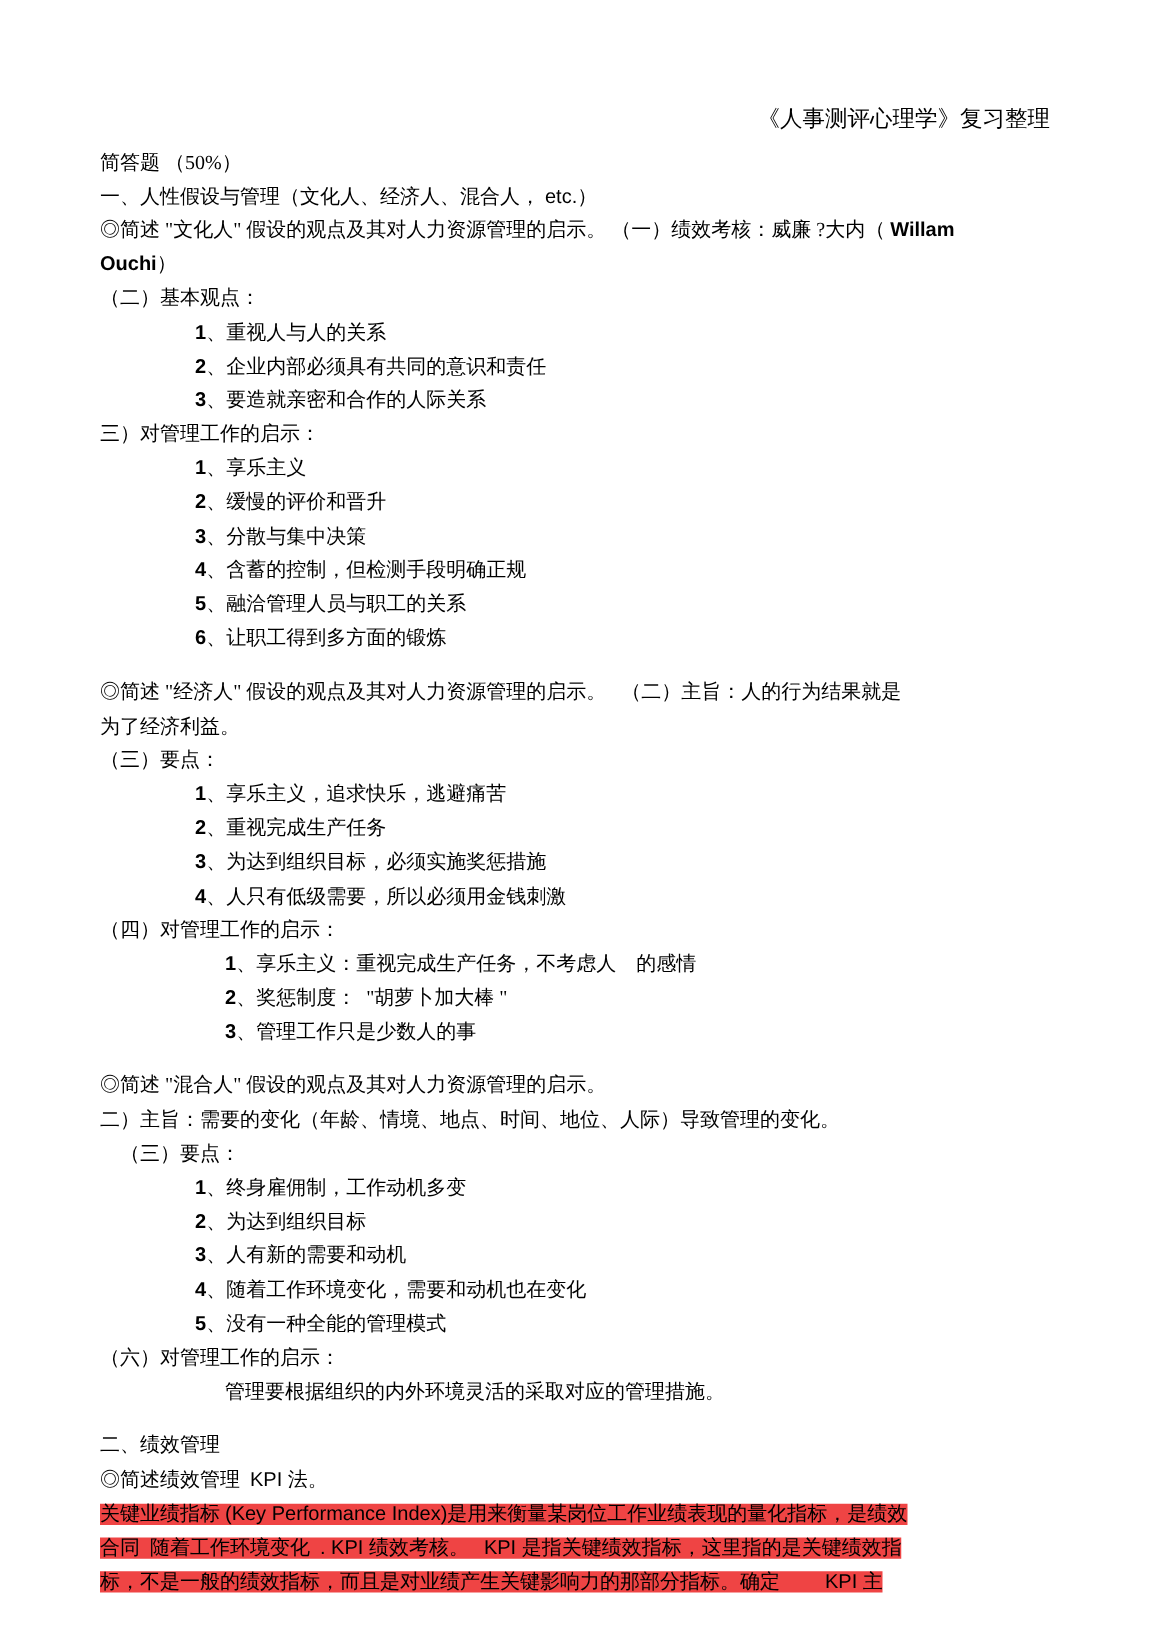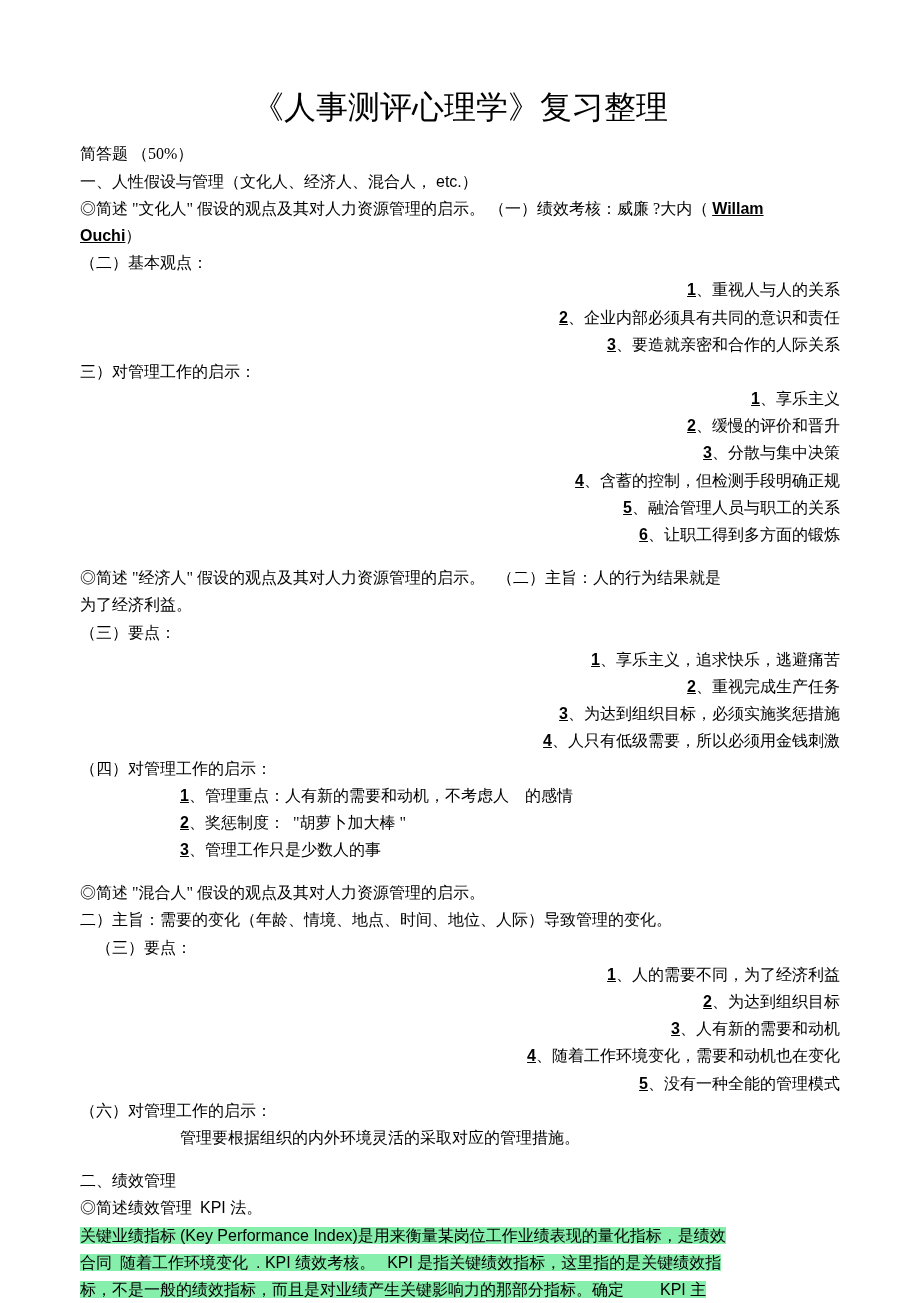--- a/index.html
+++ b/index.html
@@ -7,35 +7,35 @@
     padding: 80px 80px 40px 80px;
     font-family: "SimSun", "宋体", serif;
     font-size: 16px;
     line-height: 1.7;
     color: #000;
     width: 920px;
     box-sizing: border-box;
     background: #fff;
   }
   .title {
-    text-align: center;
-    font-size: 32px;
+    text-align: right;
+    font-size: 18px;
     font-family: "SimSun", "宋体", serif;
     margin-bottom: 6px;
   }
   .line {
     margin: 0;
   }
-  .indent1 { padding-left: 76px; text-align: right; }
+  .indent1 { padding-left: 76px; }
   .indent2 { padding-left: 100px; }
-  .bold { font-weight: bold; text-decoration: underline; }
+  .bold { font-weight: bold; }
   .sans { font-family: Arial, "Helvetica", sans-serif; }
   .gap { height: 16px; }
   .highlight {
-    background: #86efac;
+    background: #ef4444;
     display: inline;
   }
   .just { text-align: justify; }
 </style>
 </head>
 <body>
 
 <div class="title">《人事测评心理学》复习整理</div>
 
 <p class="line">简答题 （50%）</p>
@@ -70,30 +70,30 @@
   <span>◎简述 "经济人" 假设的观点及其对人力资源管理的启示。</span>&nbsp;&nbsp;
   <span>（二）主旨：人的行为结果就是</span>
 </p>
 <p class="line">为了经济利益。</p>
 <p class="line">（三）要点：</p>
 <p class="line indent1"><span class="sans bold">1</span><span>、享乐主义，追求快乐，逃避痛苦</span></p>
 <p class="line indent1"><span class="sans bold">2</span><span>、重视完成生产任务</span></p>
 <p class="line indent1"><span class="sans bold">3</span><span>、为达到组织目标，必须实施奖惩措施</span></p>
 <p class="line indent1"><span class="sans bold">4</span><span>、人只有低级需要，所以必须用金钱刺激</span></p>
 <p class="line">（四）对管理工作的启示：</p>
-<p class="line indent2"><span class="sans bold">1</span><span>、管理重点：人有新的需要和动机，不考虑人</span>&nbsp;&nbsp;&nbsp;&nbsp;<span>的感情</span></p>
+<p class="line indent2"><span class="sans bold">1</span><span>、享乐主义：重视完成生产任务，不考虑人</span>&nbsp;&nbsp;&nbsp;&nbsp;<span>的感情</span></p>
 <p class="line indent2"><span class="sans bold">2</span><span>、奖惩制度：</span>&nbsp;&nbsp;<span>"胡萝卜加大棒</span>&nbsp;<span>"</span></p>
 <p class="line indent2"><span class="sans bold">3</span><span>、管理工作只是少数人的事</span></p>
 
 <div class="gap"></div>
 
 <p class="line">◎简述 "混合人" 假设的观点及其对人力资源管理的启示。</p>
 <p class="line">二）主旨：需要的变化（年龄、情境、地点、时间、地位、人际）导致管理的变化。</p>
 <p class="line" style="padding-left:16px;">（三）要点：</p>
-<p class="line indent1"><span class="sans bold">1</span><span>、人的需要不同，为了经济利益</span></p>
+<p class="line indent1"><span class="sans bold">1</span><span>、终身雇佣制，工作动机多变</span></p>
 <p class="line indent1"><span class="sans bold">2</span><span>、为达到组织目标</span></p>
 <p class="line indent1"><span class="sans bold">3</span><span>、人有新的需要和动机</span></p>
 <p class="line indent1"><span class="sans bold">4</span><span>、随着工作环境变化，需要和动机也在变化</span></p>
 <p class="line indent1"><span class="sans bold">5</span><span>、没有一种全能的管理模式</span></p>
 <p class="line">（六）对管理工作的启示：</p>
 <p class="line indent2">管理要根据组织的内外环境灵活的采取对应的管理措施。</p>
 
 <div class="gap"></div>
 
 <p class="line">二、绩效管理</p>

